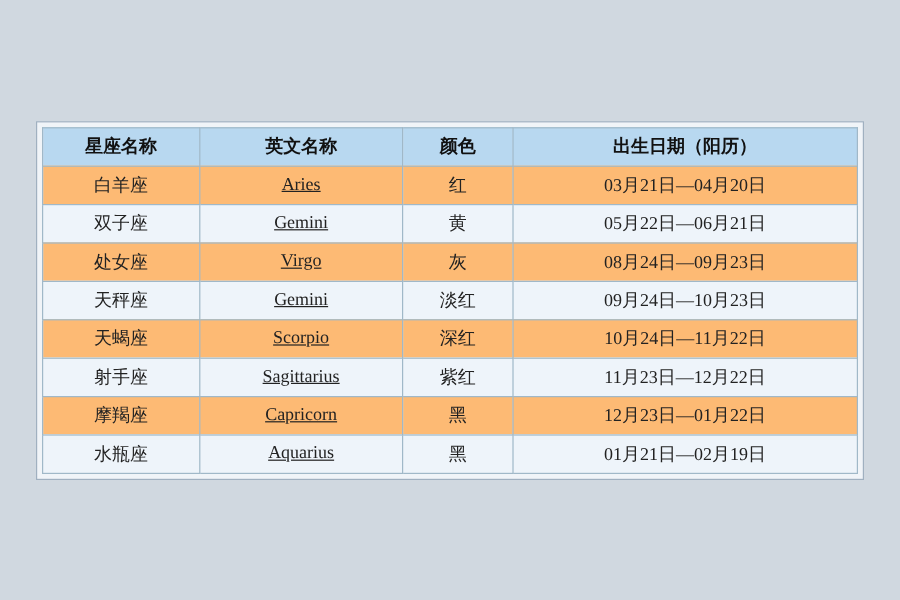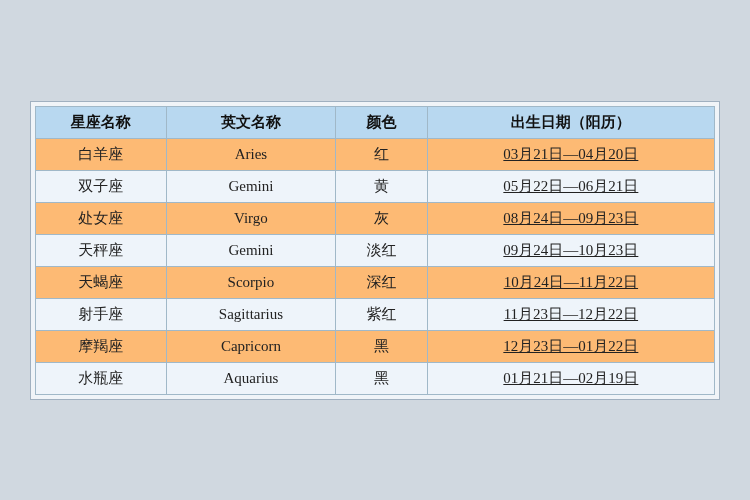--- a/index.html
+++ b/index.html
@@ -50,27 +50,27 @@
 
     tbody tr:nth-child(even) {
       background-color: #eef4fa;
     }
 
     td:nth-child(1) {
       width: 100px;
     }
     td:nth-child(2) {
       width: 130px;
+      text-decoration: underline;
     }
     td:nth-child(3) {
       width: 70px;
     }
     td:nth-child(4) {
       width: 220px;
-      text-decoration: underline;
     }
   </style>
 </head>
 <body>
 
 <div class="table-container">
   <table>
     <thead>
       <tr>
         <th>星座名称</th>

